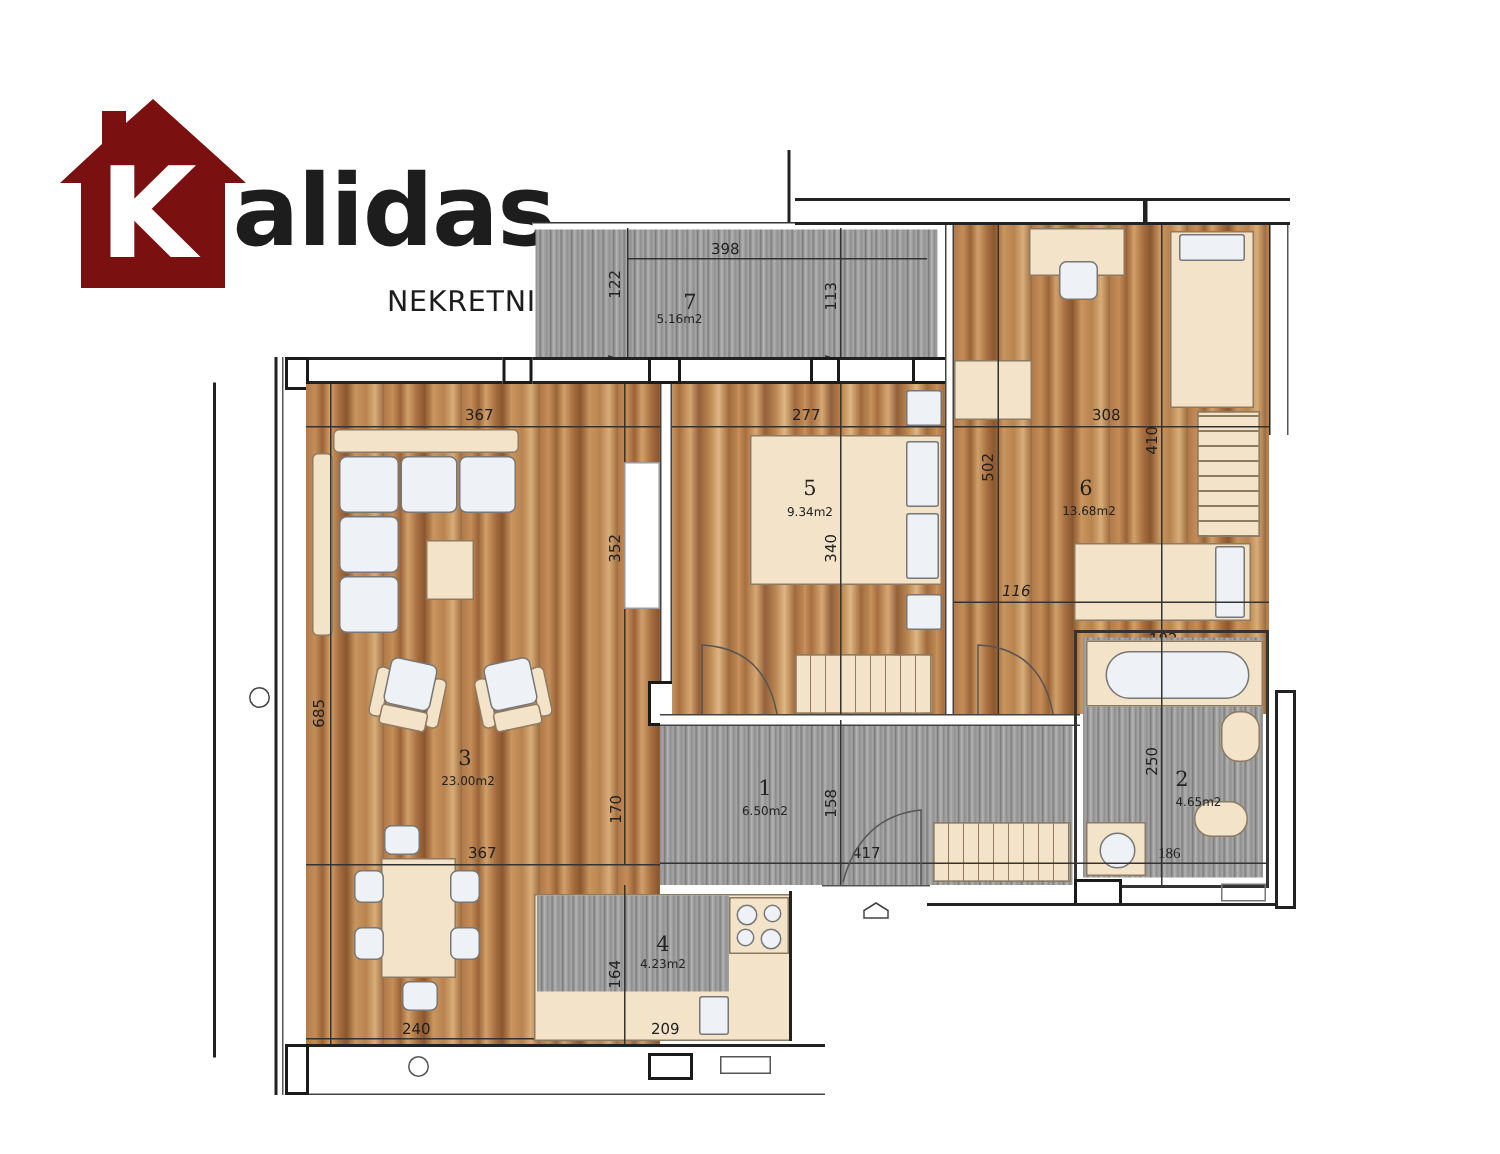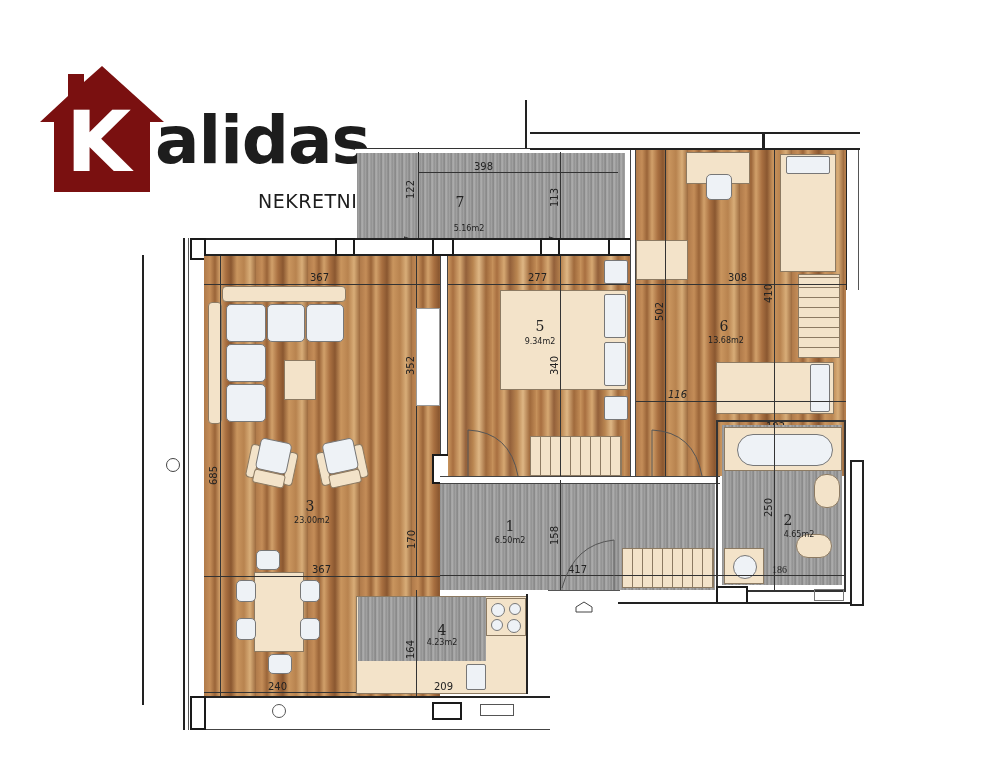--- a/index.html
+++ b/index.html
@@ -47,21 +47,21 @@
 <div class="abs" style="left:0;top:0;width:1000px;height:769px;">
 
   <div class="abs" style="left:142px;top:255px;width:2px;height:450px;background:#222;"></div>
   <div class="abs" style="left:183px;top:238px;width:2px;height:492px;background:#222;"></div>
   <div class="abs" style="left:188px;top:238px;width:1px;height:492px;background:#555;"></div>
   <div class="abs" style="left:166px;top:458px;width:12px;height:12px;border:1px solid #444;border-radius:50%;"></div>
 
   <div class="abs tile" style="left:357px;top:152px;width:268px;height:88px;"></div>
   <div class="abs" style="left:355px;top:148px;width:275px;height:4px;background:#fff;border-top:1px solid #333;"></div>
   <div class="abs roomnum" style="left:450px;top:194px;width:20px;">7</div>
-  <div class="abs roomarea" style="left:444px;top:208px;width:50px;margin-top:16px;">5.16m2</div>
+  <div class="abs roomarea" style="left:428px;top:208px;width:50px;">5.16m2</div>
   <div class="abs dimline-h" style="left:418px;top:172px;width:200px;"></div>
   <div class="abs dimtxt" style="left:474px;top:161px;">398</div>
   <div class="abs dimline-v" style="left:418px;top:152px;height:100px;"></div>
   <div class="abs dimtxt vtxt" style="left:405px;top:180px;">122</div>
   <div class="abs dimline-v" style="left:560px;top:152px;height:100px;"></div>
   <div class="abs dimtxt vtxt" style="left:549px;top:188px;">113</div>
   <div class="abs dimtxt vtxt" style="left:404px;top:236px;font-size:8px;">37</div>
   <div class="abs dimtxt vtxt" style="left:549px;top:236px;font-size:8px;">37</div>
 
   <div class="abs" style="left:190px;top:238px;width:440px;height:18px;background:#fff;border-top:2px solid #222;border-bottom:2px solid #222;box-sizing:border-box;"></div>

